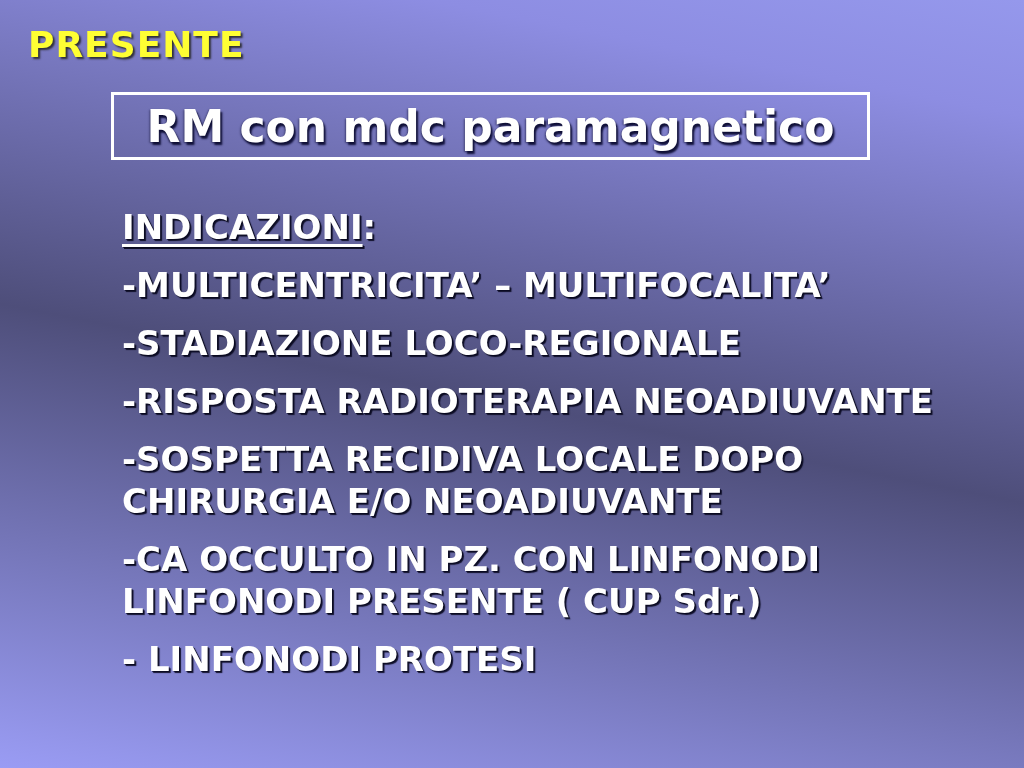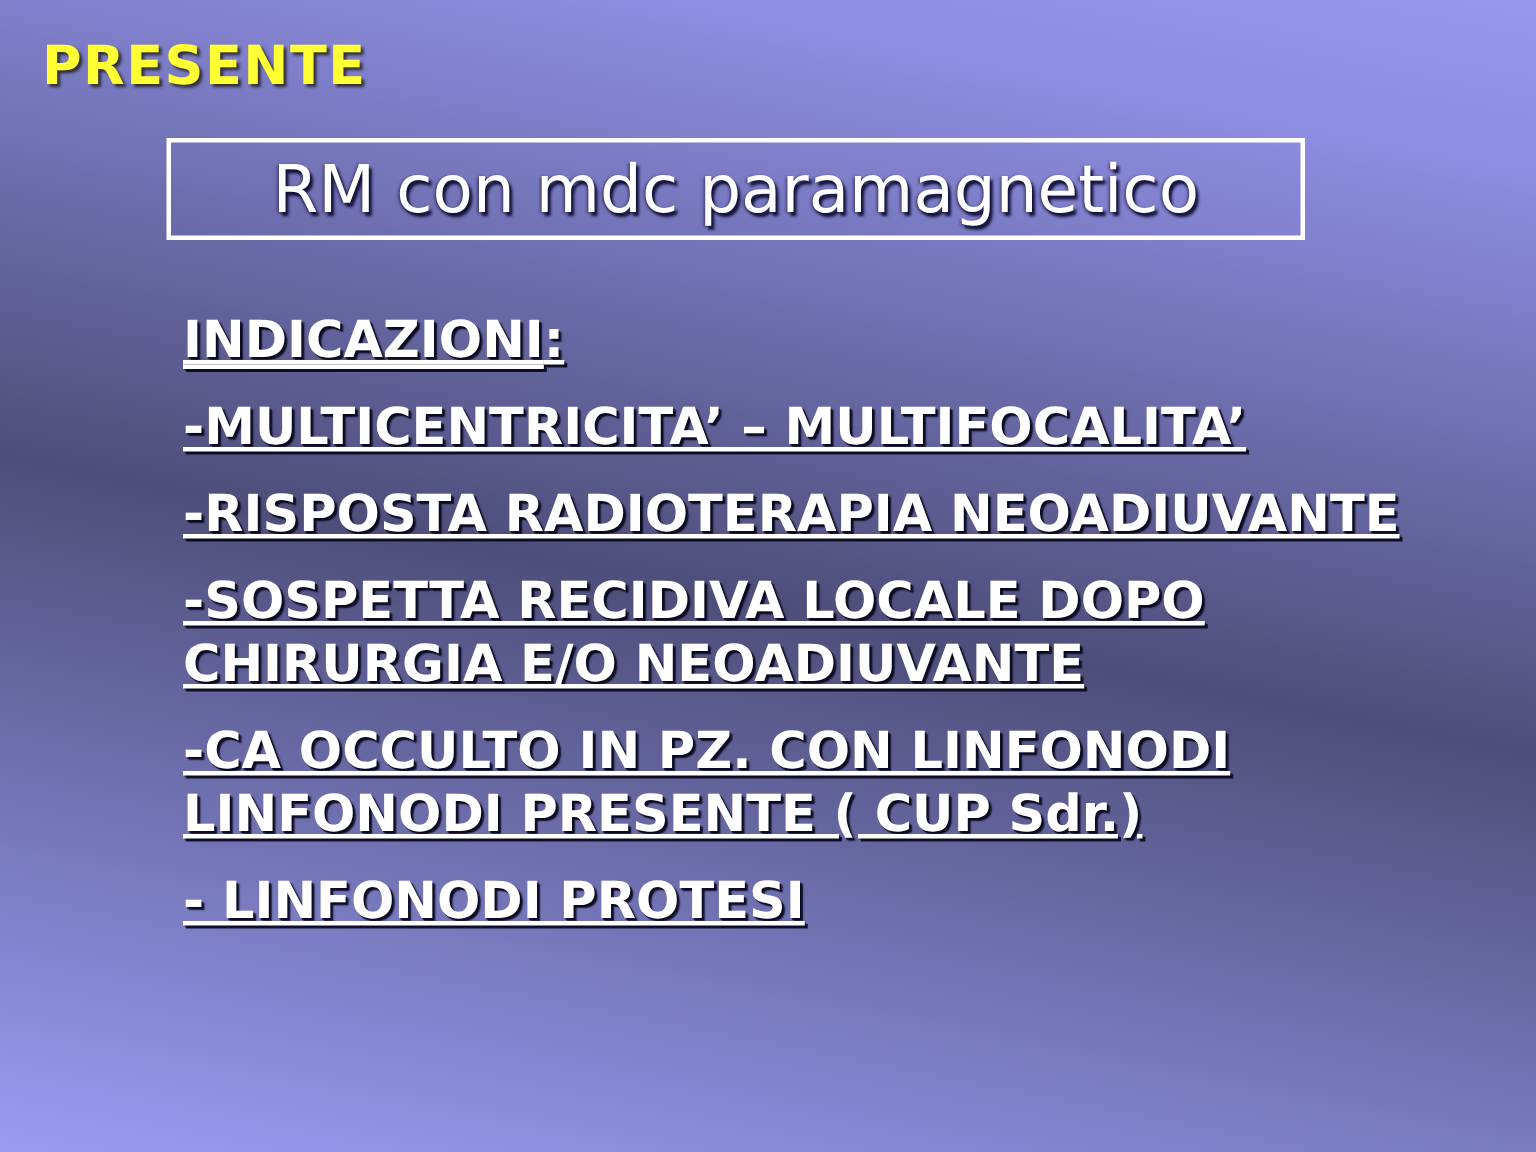--- a/index.html
+++ b/index.html
@@ -36,41 +36,40 @@
     width: 759px;
     height: 68px;
     box-sizing: border-box;
     border: 3px solid var(--box-border);
     display: flex;
     align-items: center;
     justify-content: center;
   }
   .title-box .title-text {
     font-size: 44px;
-    font-weight: 400;
+    font-weight: 700;
     color: var(--body-text);
     text-shadow: 2px 3px 2px rgba(12,12,50,0.95), -1px 1px 2px rgba(12,12,50,0.55);
     white-space: nowrap;
     text-align: center;
   }
   .body-block {
     position: absolute;
     left: 122px;
     top: 206px;
     width: 880px;
     color: var(--body-text);
     font-size: 34px;
     font-weight: 700;
     line-height: 42px;
   }
   .body-block .line,
   .body-block .heading-line {
     white-space: nowrap;
     text-shadow: 2px 2px 1px rgba(8,8,30,0.9), 1px 1px 0 rgba(8,8,30,0.7);
-    text-decoration: underline;
   }
   .heading-line .underlined {
     text-decoration: underline;
     text-decoration-thickness: 3px;
     text-underline-offset: 5px;
   }
   .paragraph {
     margin-top: 16px;
   }
 </style>
@@ -85,20 +84,23 @@
     <span class="title-text">RM con mdc paramagnetico</span>
   </div>
 
   <div class="body-block">
     <div class="heading-line"><span class="underlined">INDICAZIONI</span><span>:</span></div>
     <div id="paragraphs">
         <div class="paragraph">
           <div class="line">-MULTICENTRICITA’ – MULTIFOCALITA’</div>
         </div>
         <div class="paragraph">
+          <div class="line">-STADIAZIONE LOCO-REGIONALE</div>
+        </div>
+        <div class="paragraph">
           <div class="line">-RISPOSTA RADIOTERAPIA NEOADIUVANTE</div>
         </div>
         <div class="paragraph">
           <div class="line">-SOSPETTA RECIDIVA LOCALE DOPO</div>
           <div class="line">CHIRURGIA E/O NEOADIUVANTE</div>
         </div>
         <div class="paragraph">
           <div class="line">-CA OCCULTO IN PZ. CON LINFONODI</div>
           <div class="line">LINFONODI PRESENTE ( CUP Sdr.)</div>
         </div>

